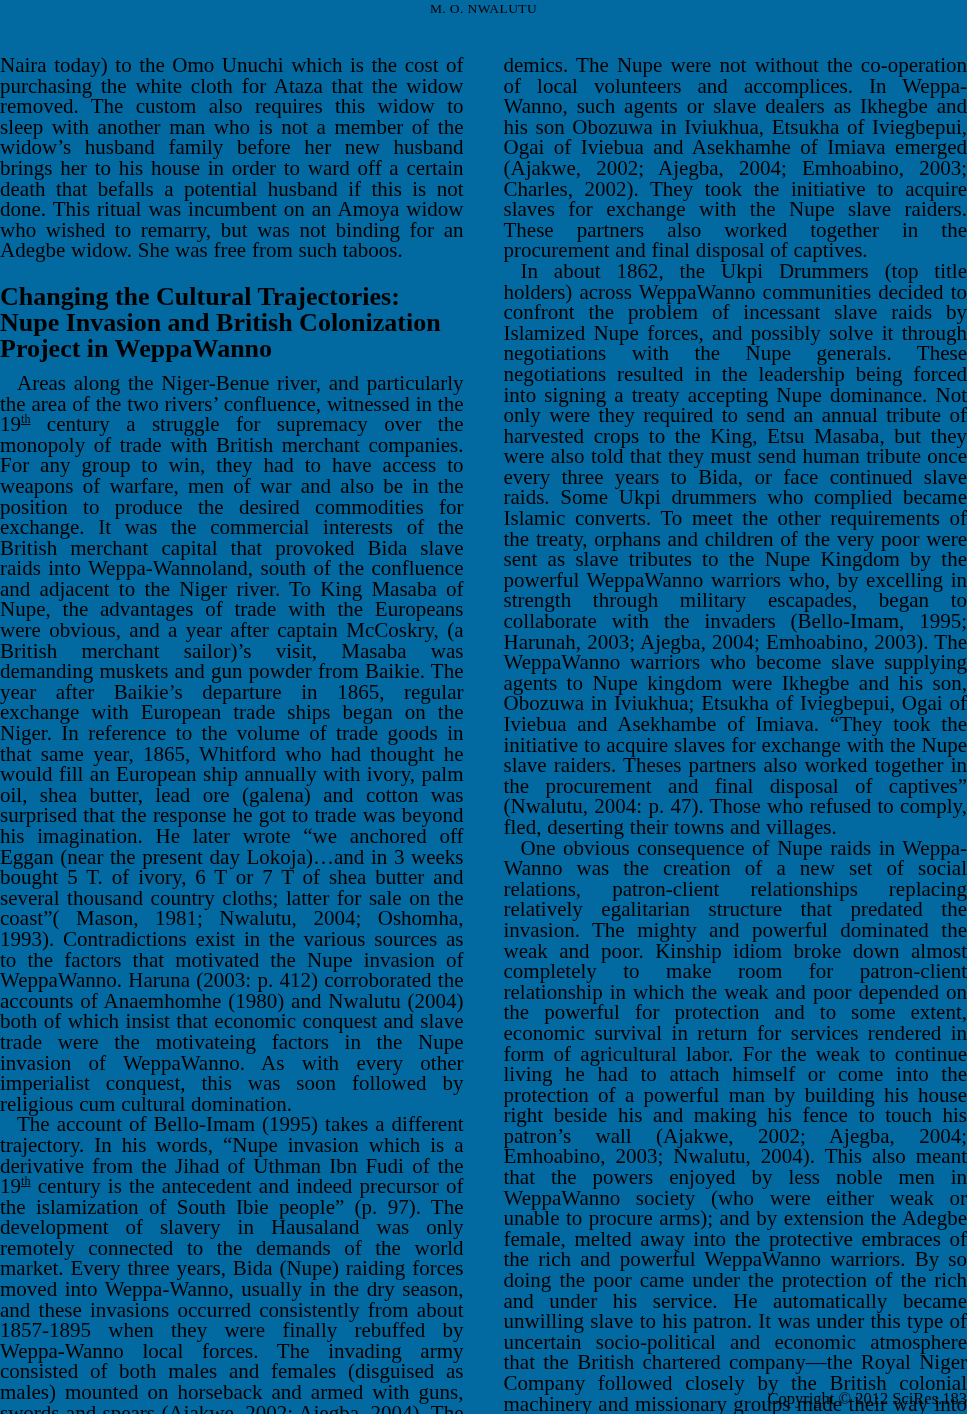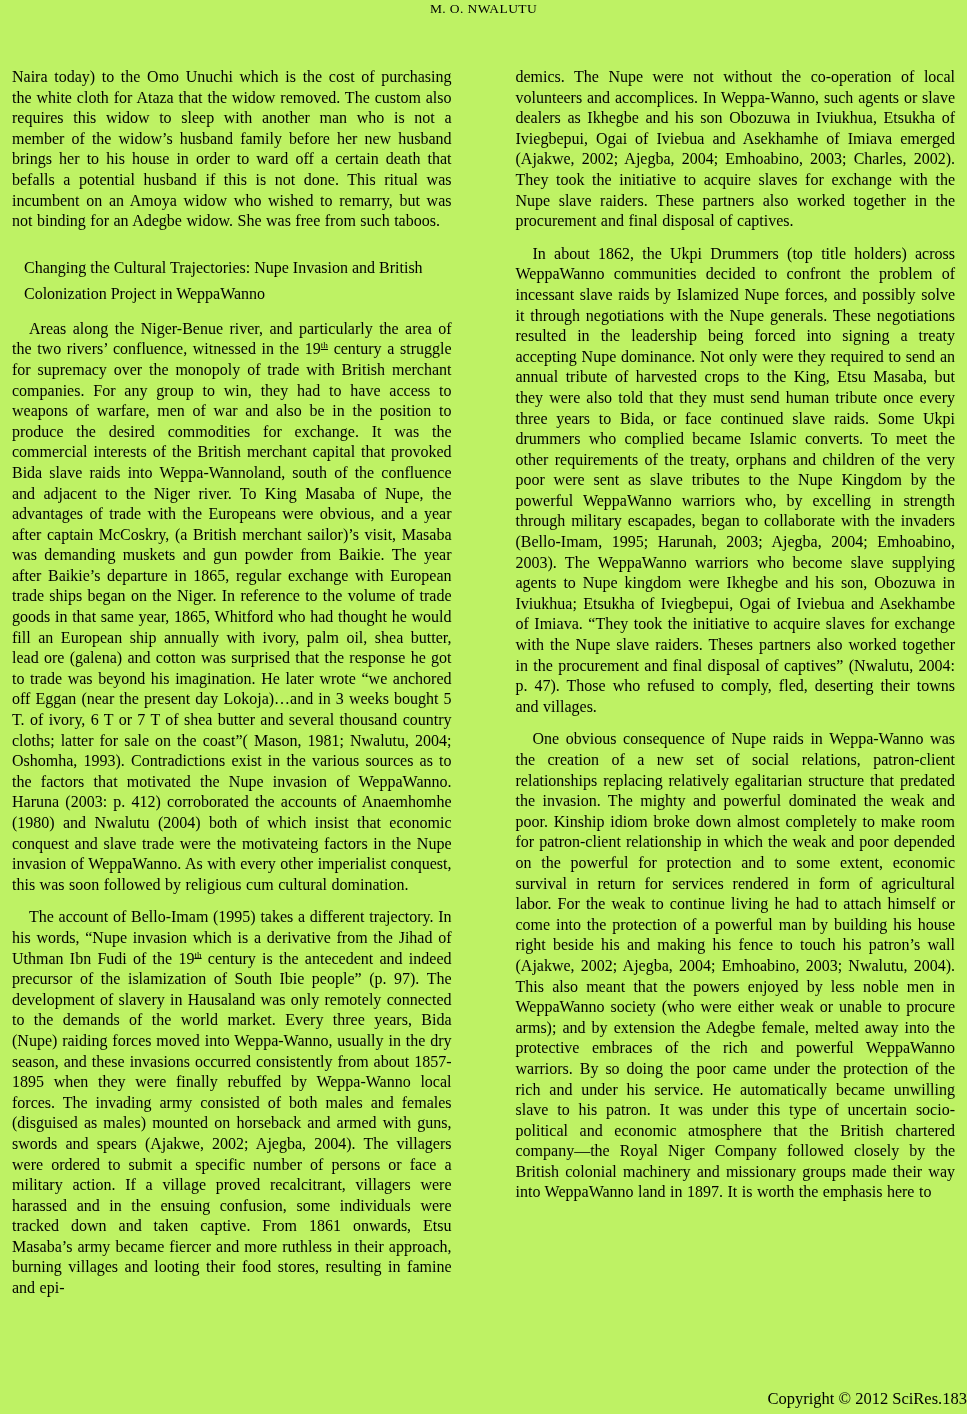--- a/index.html
+++ b/index.html
@@ -1,53 +1,52 @@
 <!DOCTYPE html>
 <html><head>
 <meta charset="utf-8">
 <style>
   html, body { margin: 0; padding: 0; background: #ffffff; }
   .page {
     position: relative;
     width: 967px;
     height: 1414px;
-    background: #bef264;
+    background: #0369a1;
     color: #000000;
     font-family: "Liberation Serif", serif;
     overflow: hidden;
   }
   .running-head {
     position: absolute;
     top: 1px; left: 0; right: 0;
     text-align: center;
     font-size: 13.5px;
     letter-spacing: 0.4px;
   }
   .columns {
     position: absolute;
     top: 55px; left: 0; right: 0;
     display: flex;
     gap: 40px;
   }
   .col { flex: 1 1 0; min-width: 0; }
   .body-par {
-    margin: 12px;
-    font-size: 16px;
+    margin: 0;
+    font-size: 21px;
     line-height: 20.6px;
     text-align: justify;
     word-spacing: 0.5px;
   }
   .body-par.indent { text-indent: 17px; }
   .section-heading {
-    font-size: 16px;
-    font-weight: normal;
+    font-size: 26px;
+    font-weight: bold;
     line-height: 26px;
     margin: 23px 0 11px 0;
     text-align: left;
-    padding-left: 24px;
   }
   .section-heading.centered { text-align: center; }
   sup { font-size: 0.58em; line-height: 0; vertical-align: super; text-decoration: underline; }
   .footer {
     position: absolute;
     left: 0; right: 0; bottom: 5px;
     display: flex;
     justify-content: flex-end;
     align-items: baseline;
     font-size: 16.5px;

